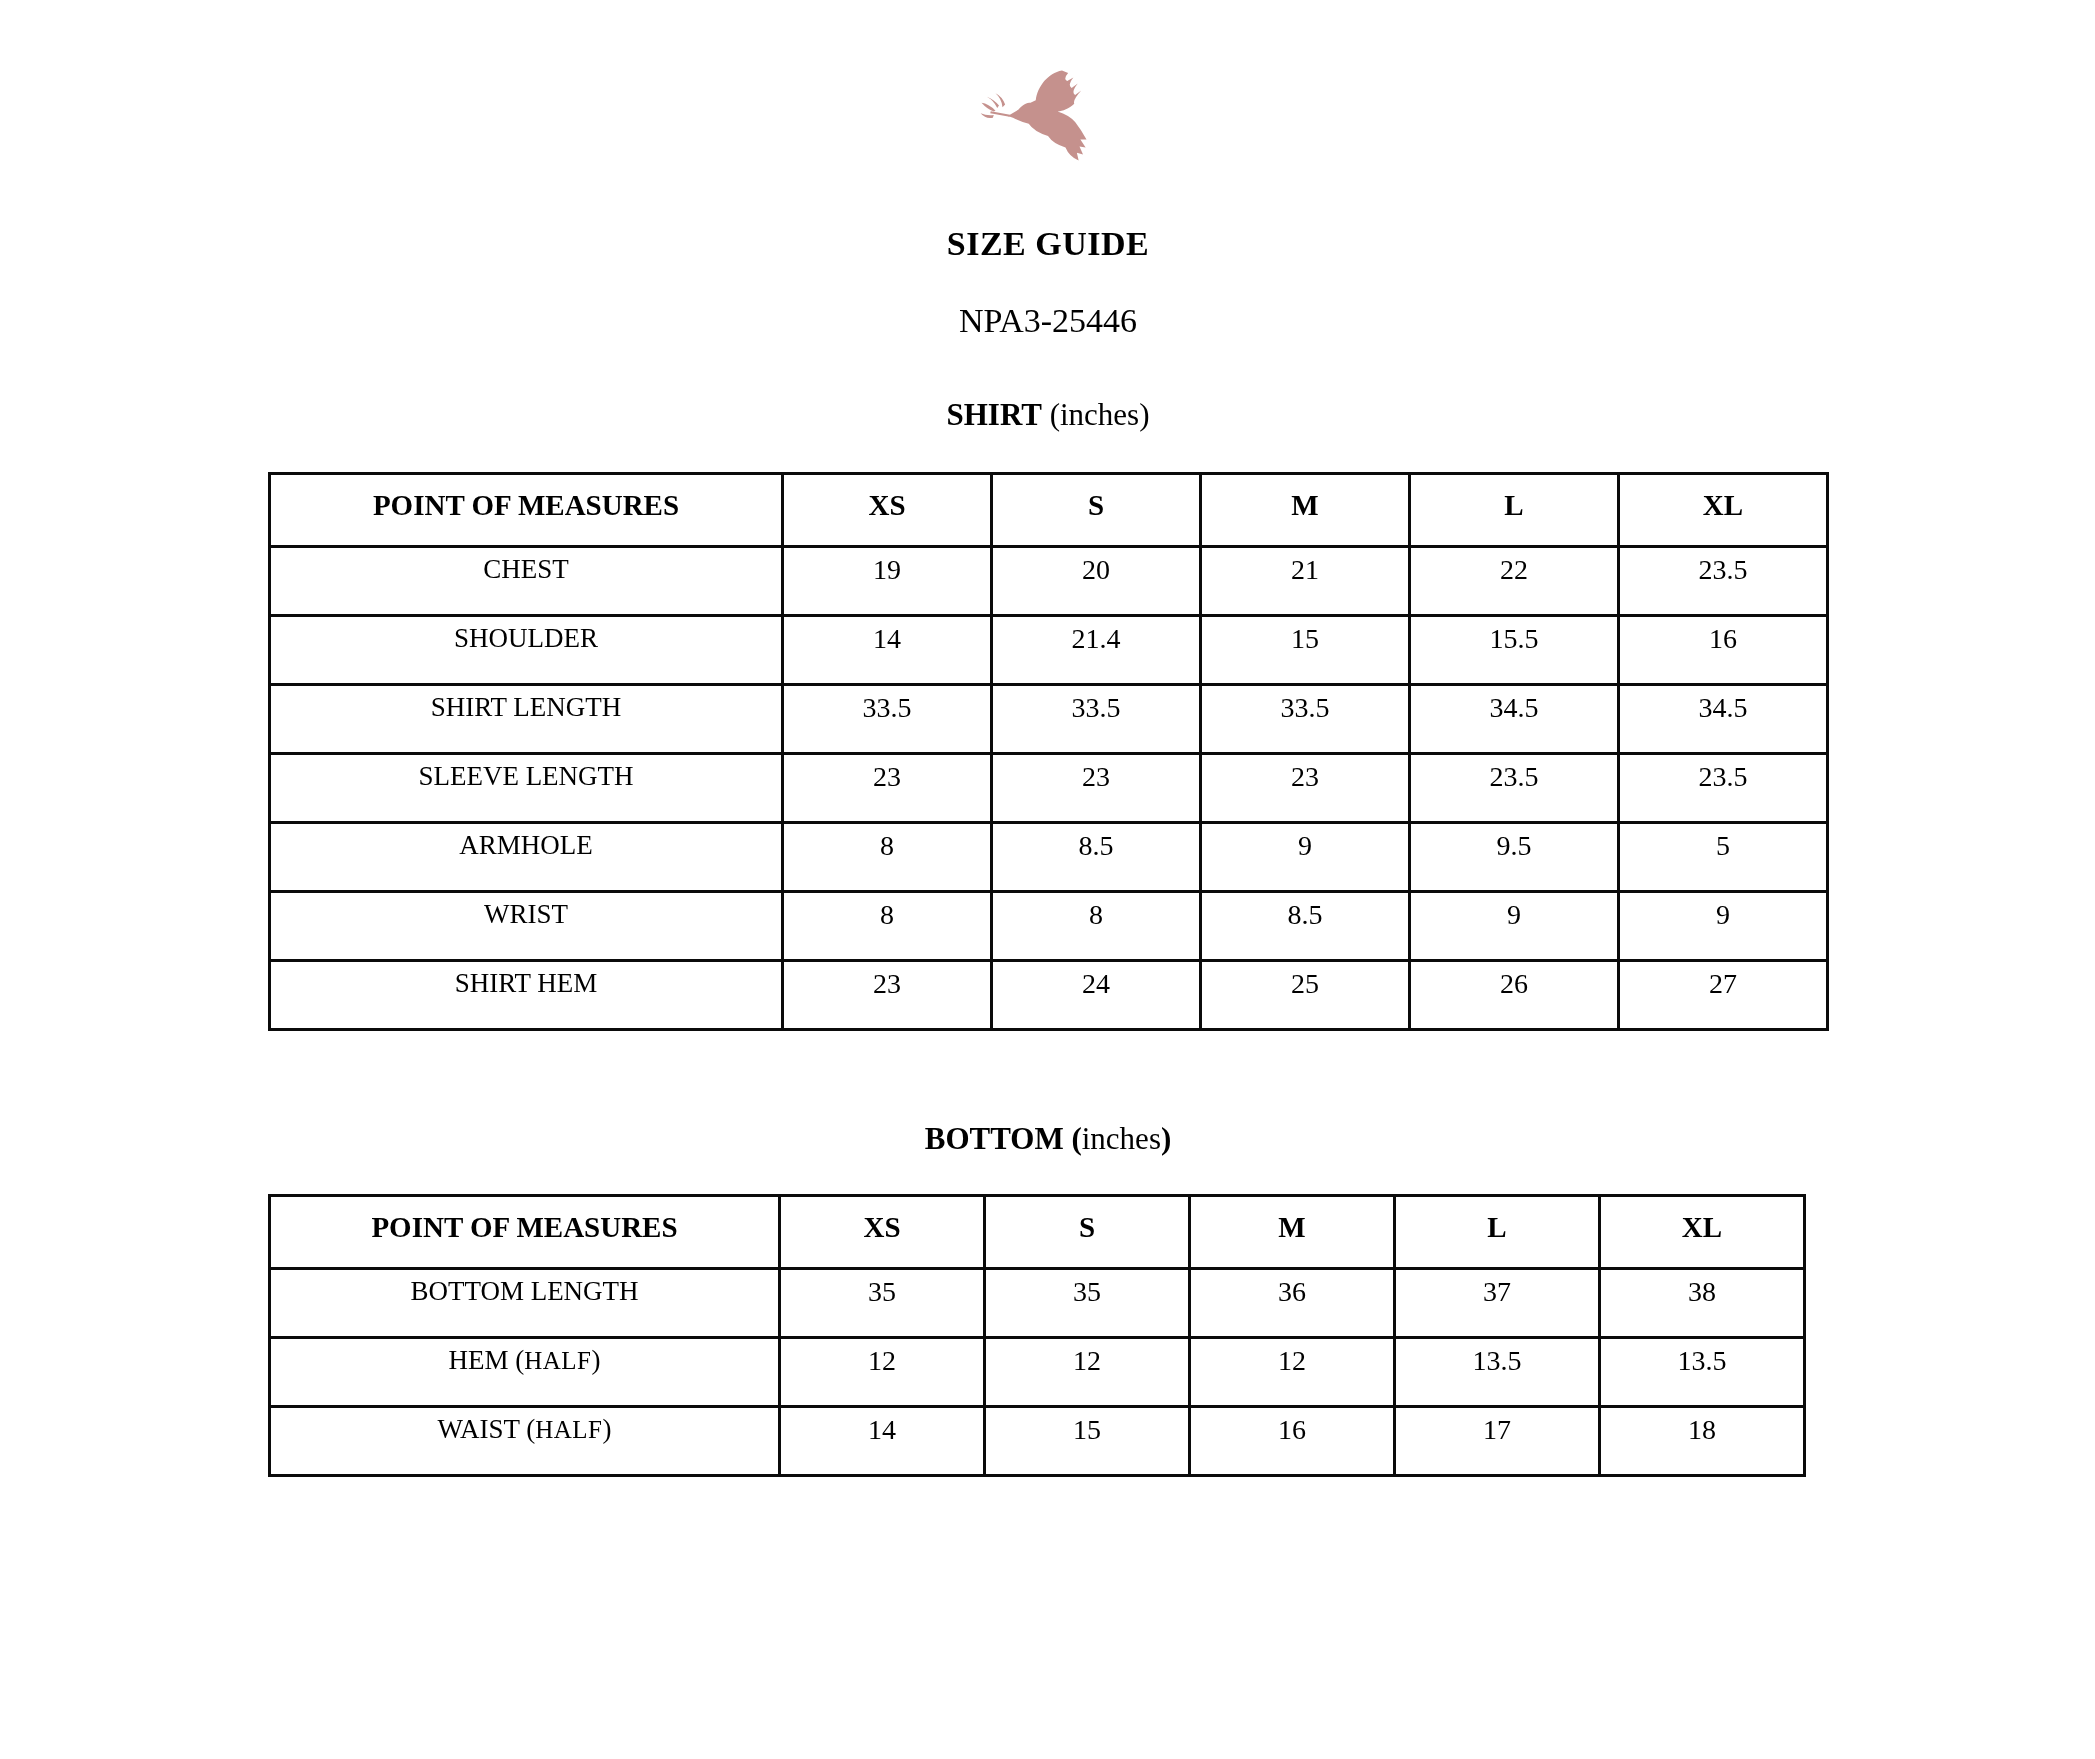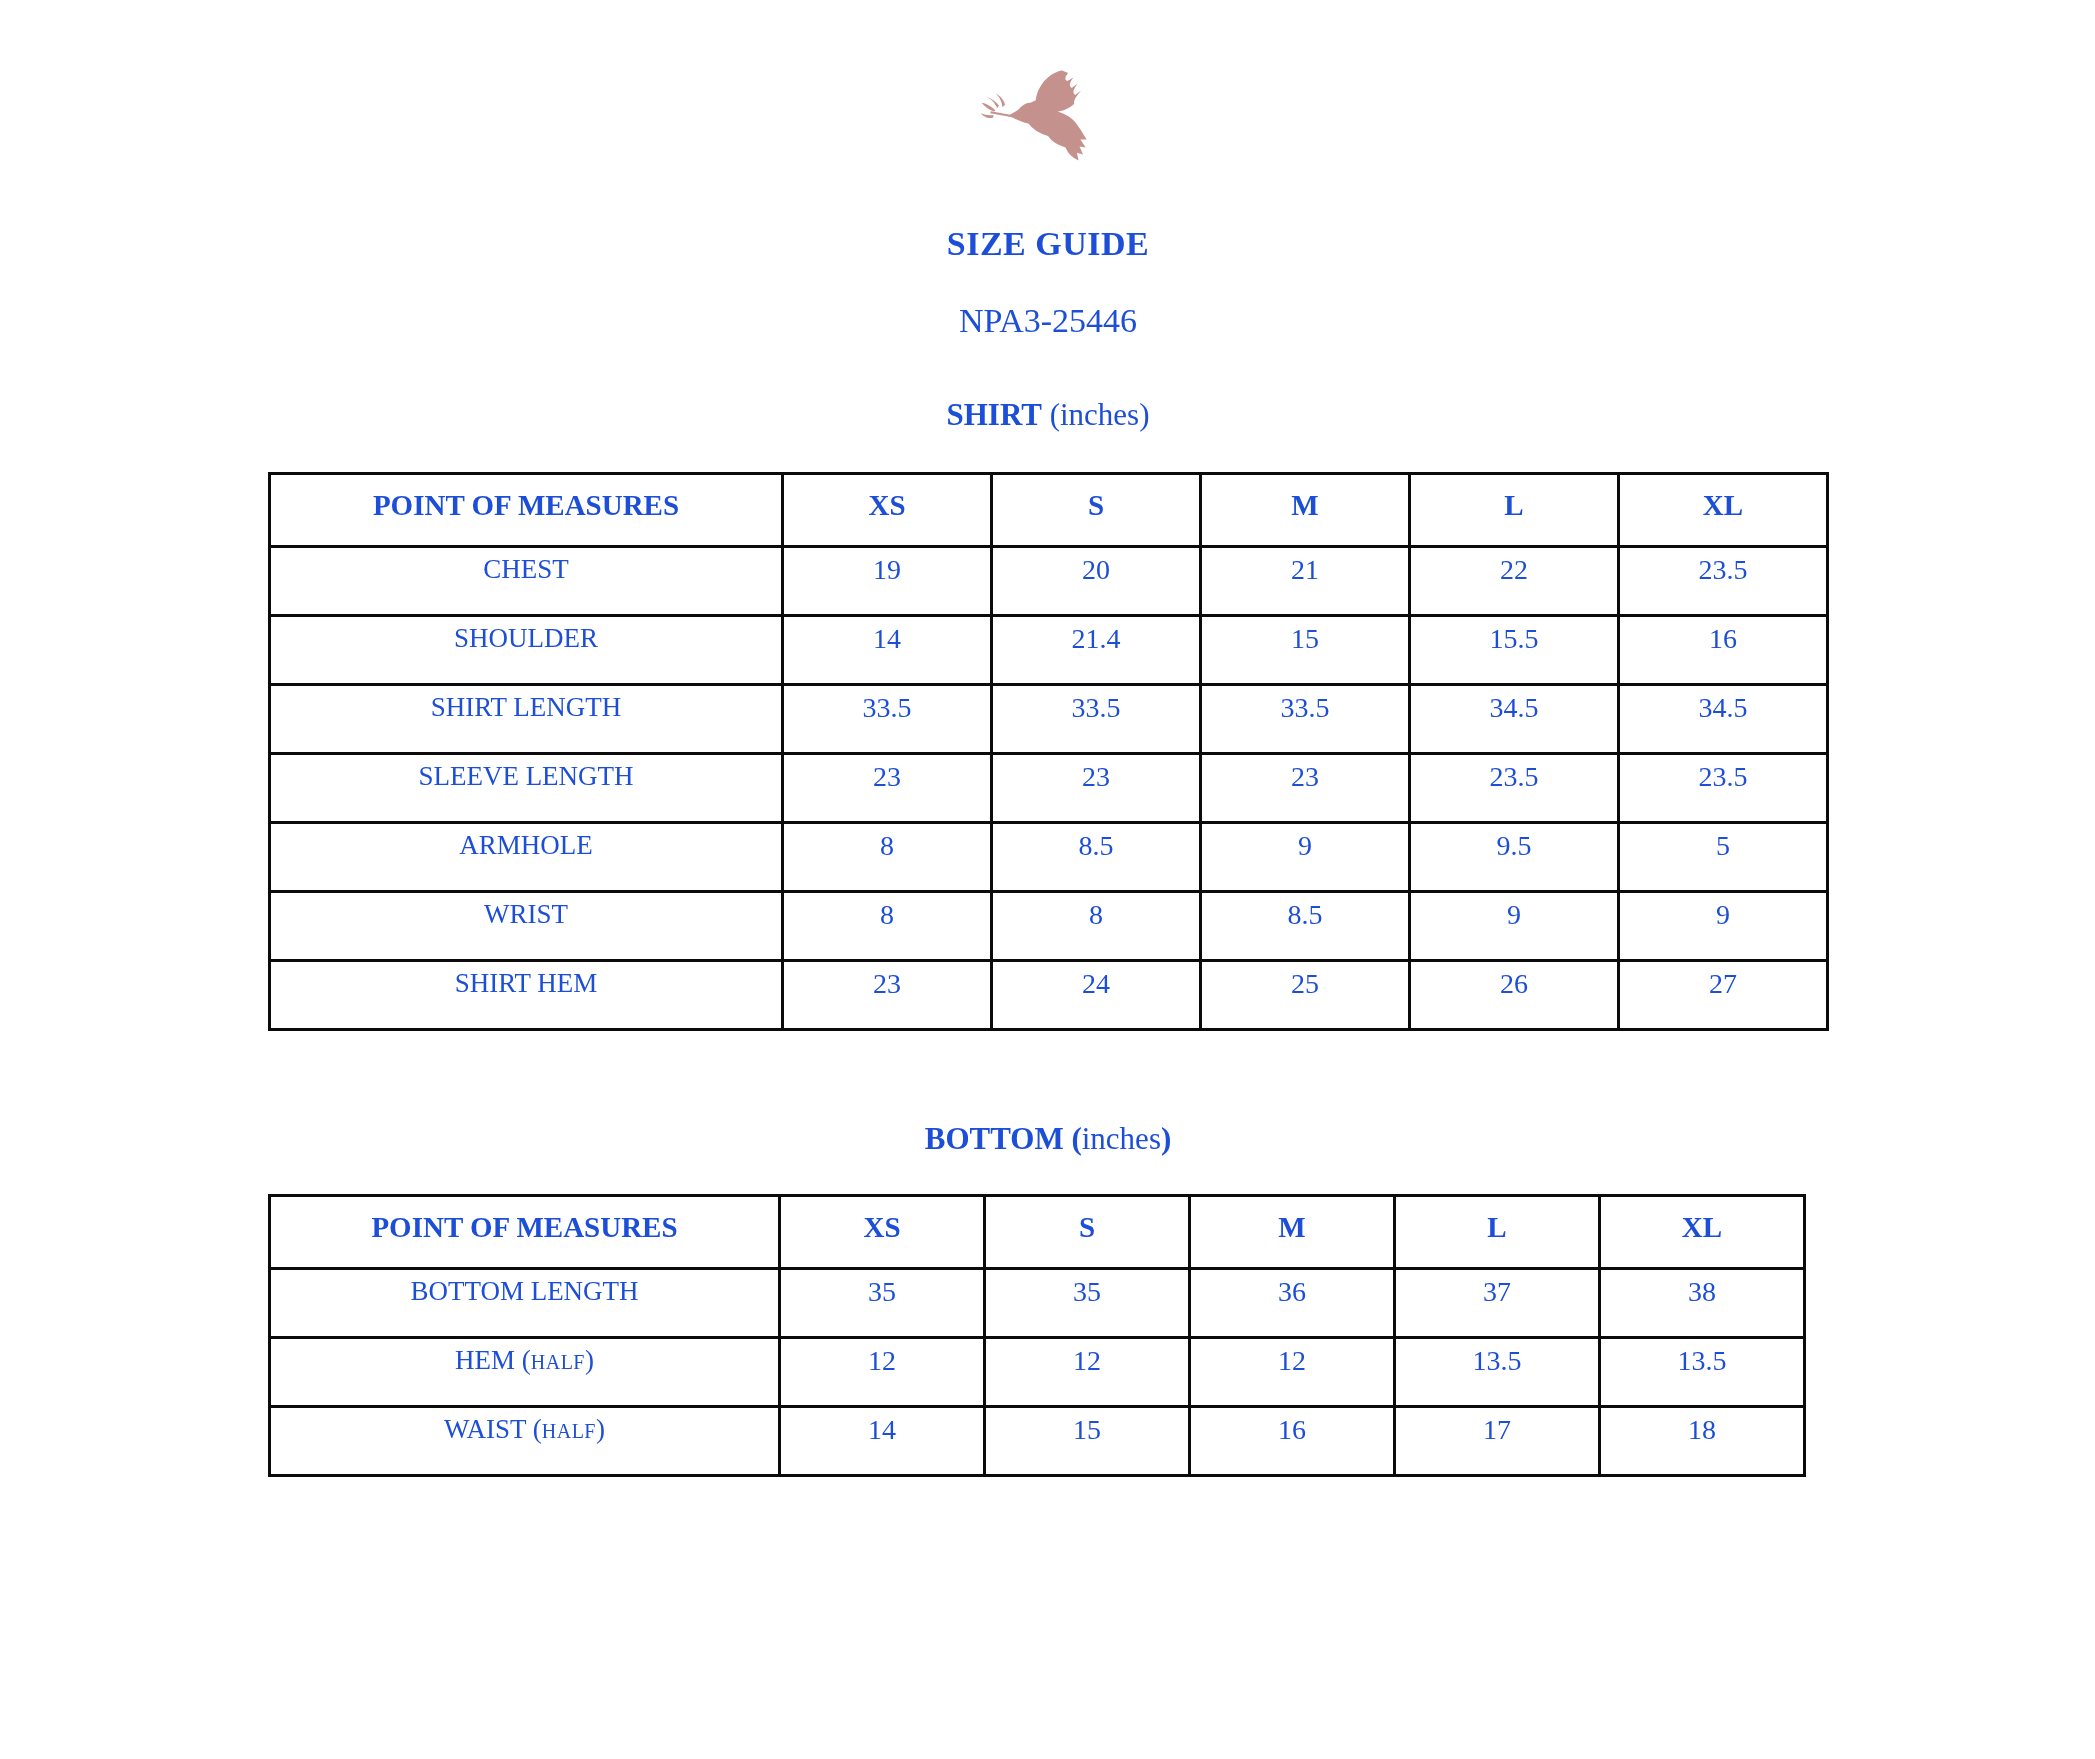--- a/index.html
+++ b/index.html
@@ -2,21 +2,21 @@
 <html style="font-size:15px"><head>
 <meta charset="utf-8">
 <style>
   html, body { margin: 0; padding: 0; background: #ffffff; }
   .page {
     position: relative;
     width: 2096px;
     height: 1759px;
     background: #ffffff;
     font-family: "Liberation Serif", serif;
-    color: #1d4ed8;
+    color: #000000;
     overflow: hidden;
   }
   .logo-wrap { padding-top: 65px; text-align: center; height: 114px; }
   .logo-wrap svg { display: inline-block; }
 
   .doc-title {
     margin: 43px 0 0 0;
     text-align: center;
     font-size: 34px;
     line-height: 43px;
@@ -64,21 +64,21 @@
     padding-top: 13px;
     line-height: 35px;
   }
   .size-table td {
     font-size: 28px;
     font-weight: normal;
     padding-top: 4px;
     line-height: 35px;
   }
   .size-table td.rowlabel { font-size: 27px; }
-  .size-table .sc { font-size: 20px; letter-spacing: 0.5px; }
+  .size-table .sc { font-size: 25px; letter-spacing: 0.5px; }
 
   col.c-label-shirt { width: 513px; }
   col.c-size-shirt  { width: 209px; }
   col.c-label-bottom { width: 510px; }
   col.c-size-bottom  { width: 205px; }
 </style>
 </head>
 <body>
 
 <div class="page">

